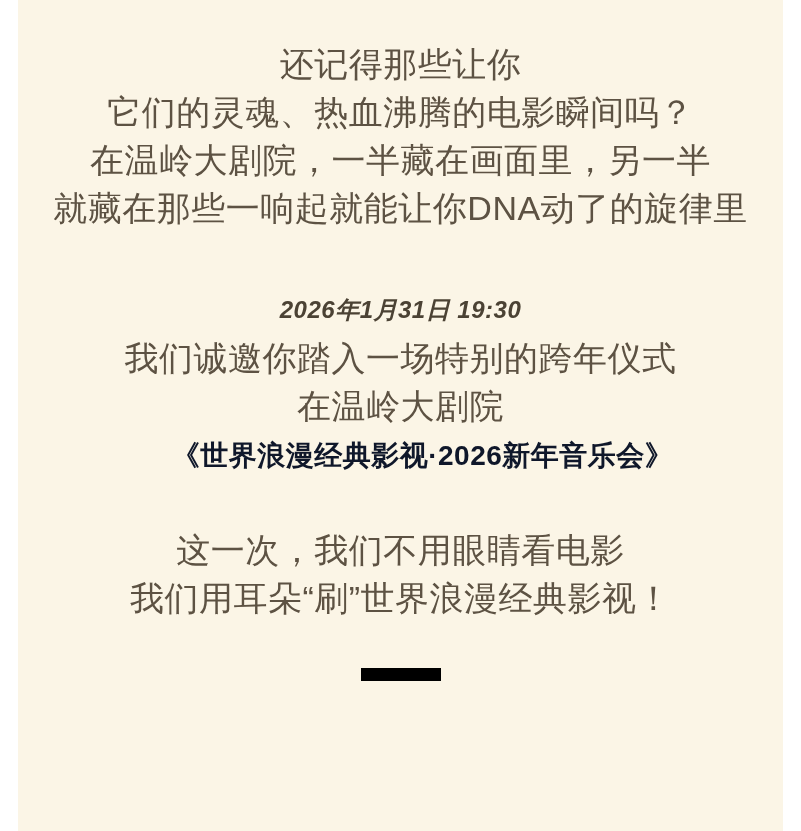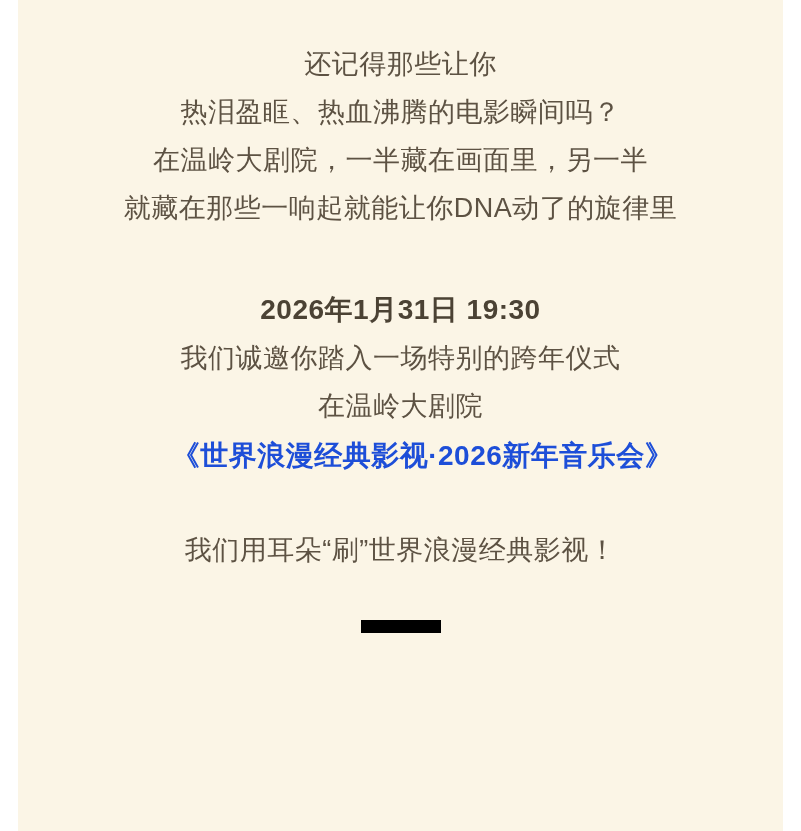--- a/index.html
+++ b/index.html
@@ -35,42 +35,43 @@
     align-items: center;
     padding-top: 40px;
     box-sizing: border-box;
   }
   .block {
     width: 100%;
     text-align: center;
   }
   .line {
     color: #5d5243;
-    font-size: 27px;
+    font-size: 34px;
     line-height: 48px;
     letter-spacing: 0.5px;
     white-space: nowrap;
   }
   .gap-lg {
     height: 54px;
   }
   .gap-md {
     height: 44px;
   }
   .datetime {
-    font-size: 28px;
+    font-size: 24px;
     font-weight: bold;
     color: #4b4234;
     line-height: 48px;
     letter-spacing: 0.5px;
+    font-style: italic;
   }
   .title-line {
     font-size: 28px;
     font-weight: bold;
-    color: #1d4ed8;
+    color: #0f172a;
     line-height: 52px;
     letter-spacing: 0.5px;
     white-space: nowrap;
     padding-left: 44px;
   }
   .divider-wrap {
     width: 100%;
     display: flex;
     justify-content: center;
     margin-top: 46px;
@@ -82,37 +83,38 @@
   }
 </style>
 </head>
 <body>
 
 <div id="poster">
   <div class="inner">
 
     <div class="block">
       <div class="line">还记得那些让你</div>
-      <div class="line">热泪盈眶、热血沸腾的电影瞬间吗？</div>
+      <div class="line">它们的灵魂、热血沸腾的电影瞬间吗？</div>
       <div class="line">在温岭大剧院，一半藏在画面里，另一半</div>
       <div class="line">就藏在那些一响起就能让你DNA动了的旋律里</div>
     </div>
 
     <div class="gap-lg"></div>
 
     <div class="block">
       <div class="datetime">2026年1月31日 19:30</div>
       <div class="line">我们诚邀你踏入一场特别的跨年仪式</div>
       <div class="line">在温岭大剧院</div>
       <div class="title-line">《世界浪漫经典影视·2026新年音乐会》</div>
     </div>
 
     <div class="gap-md"></div>
 
     <div class="block">
+      <div class="line">这一次，我们不用眼睛看电影</div>
       <div class="line">我们用耳朵“刷”世界浪漫经典影视！</div>
     </div>
 
     <div class="divider-wrap">
       <div class="divider"></div>
     </div>
 
   </div>
 </div>
 

